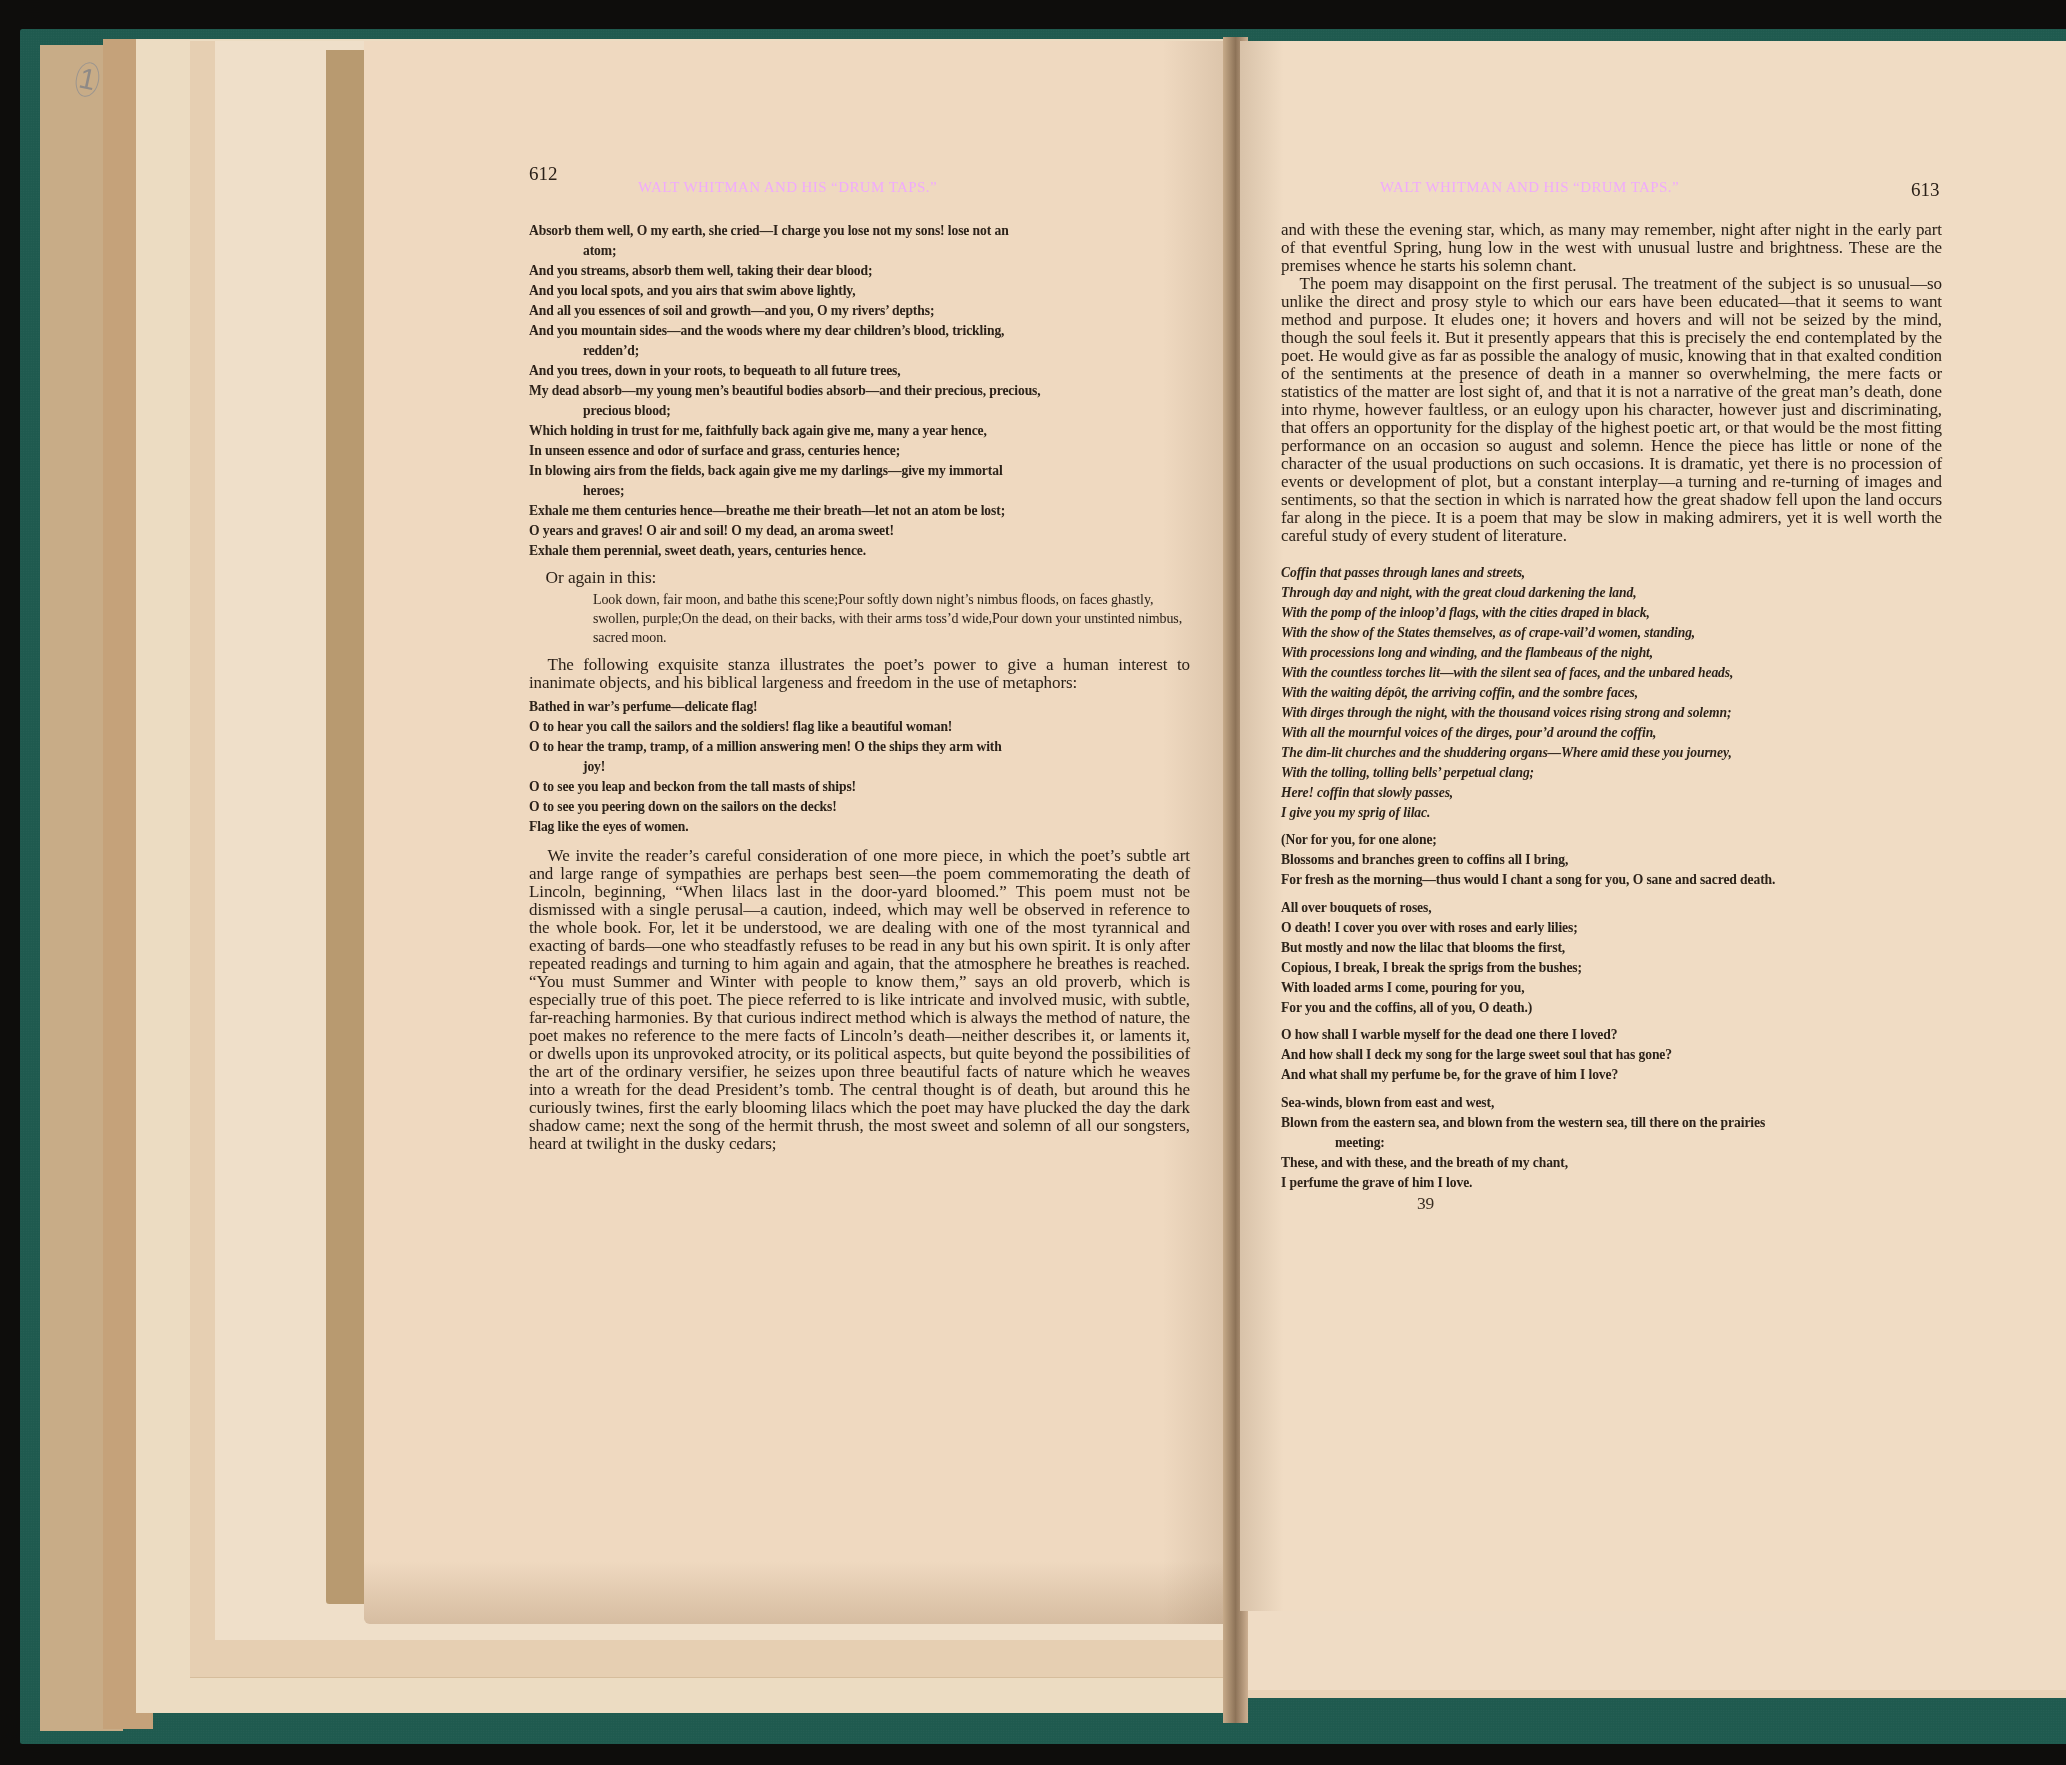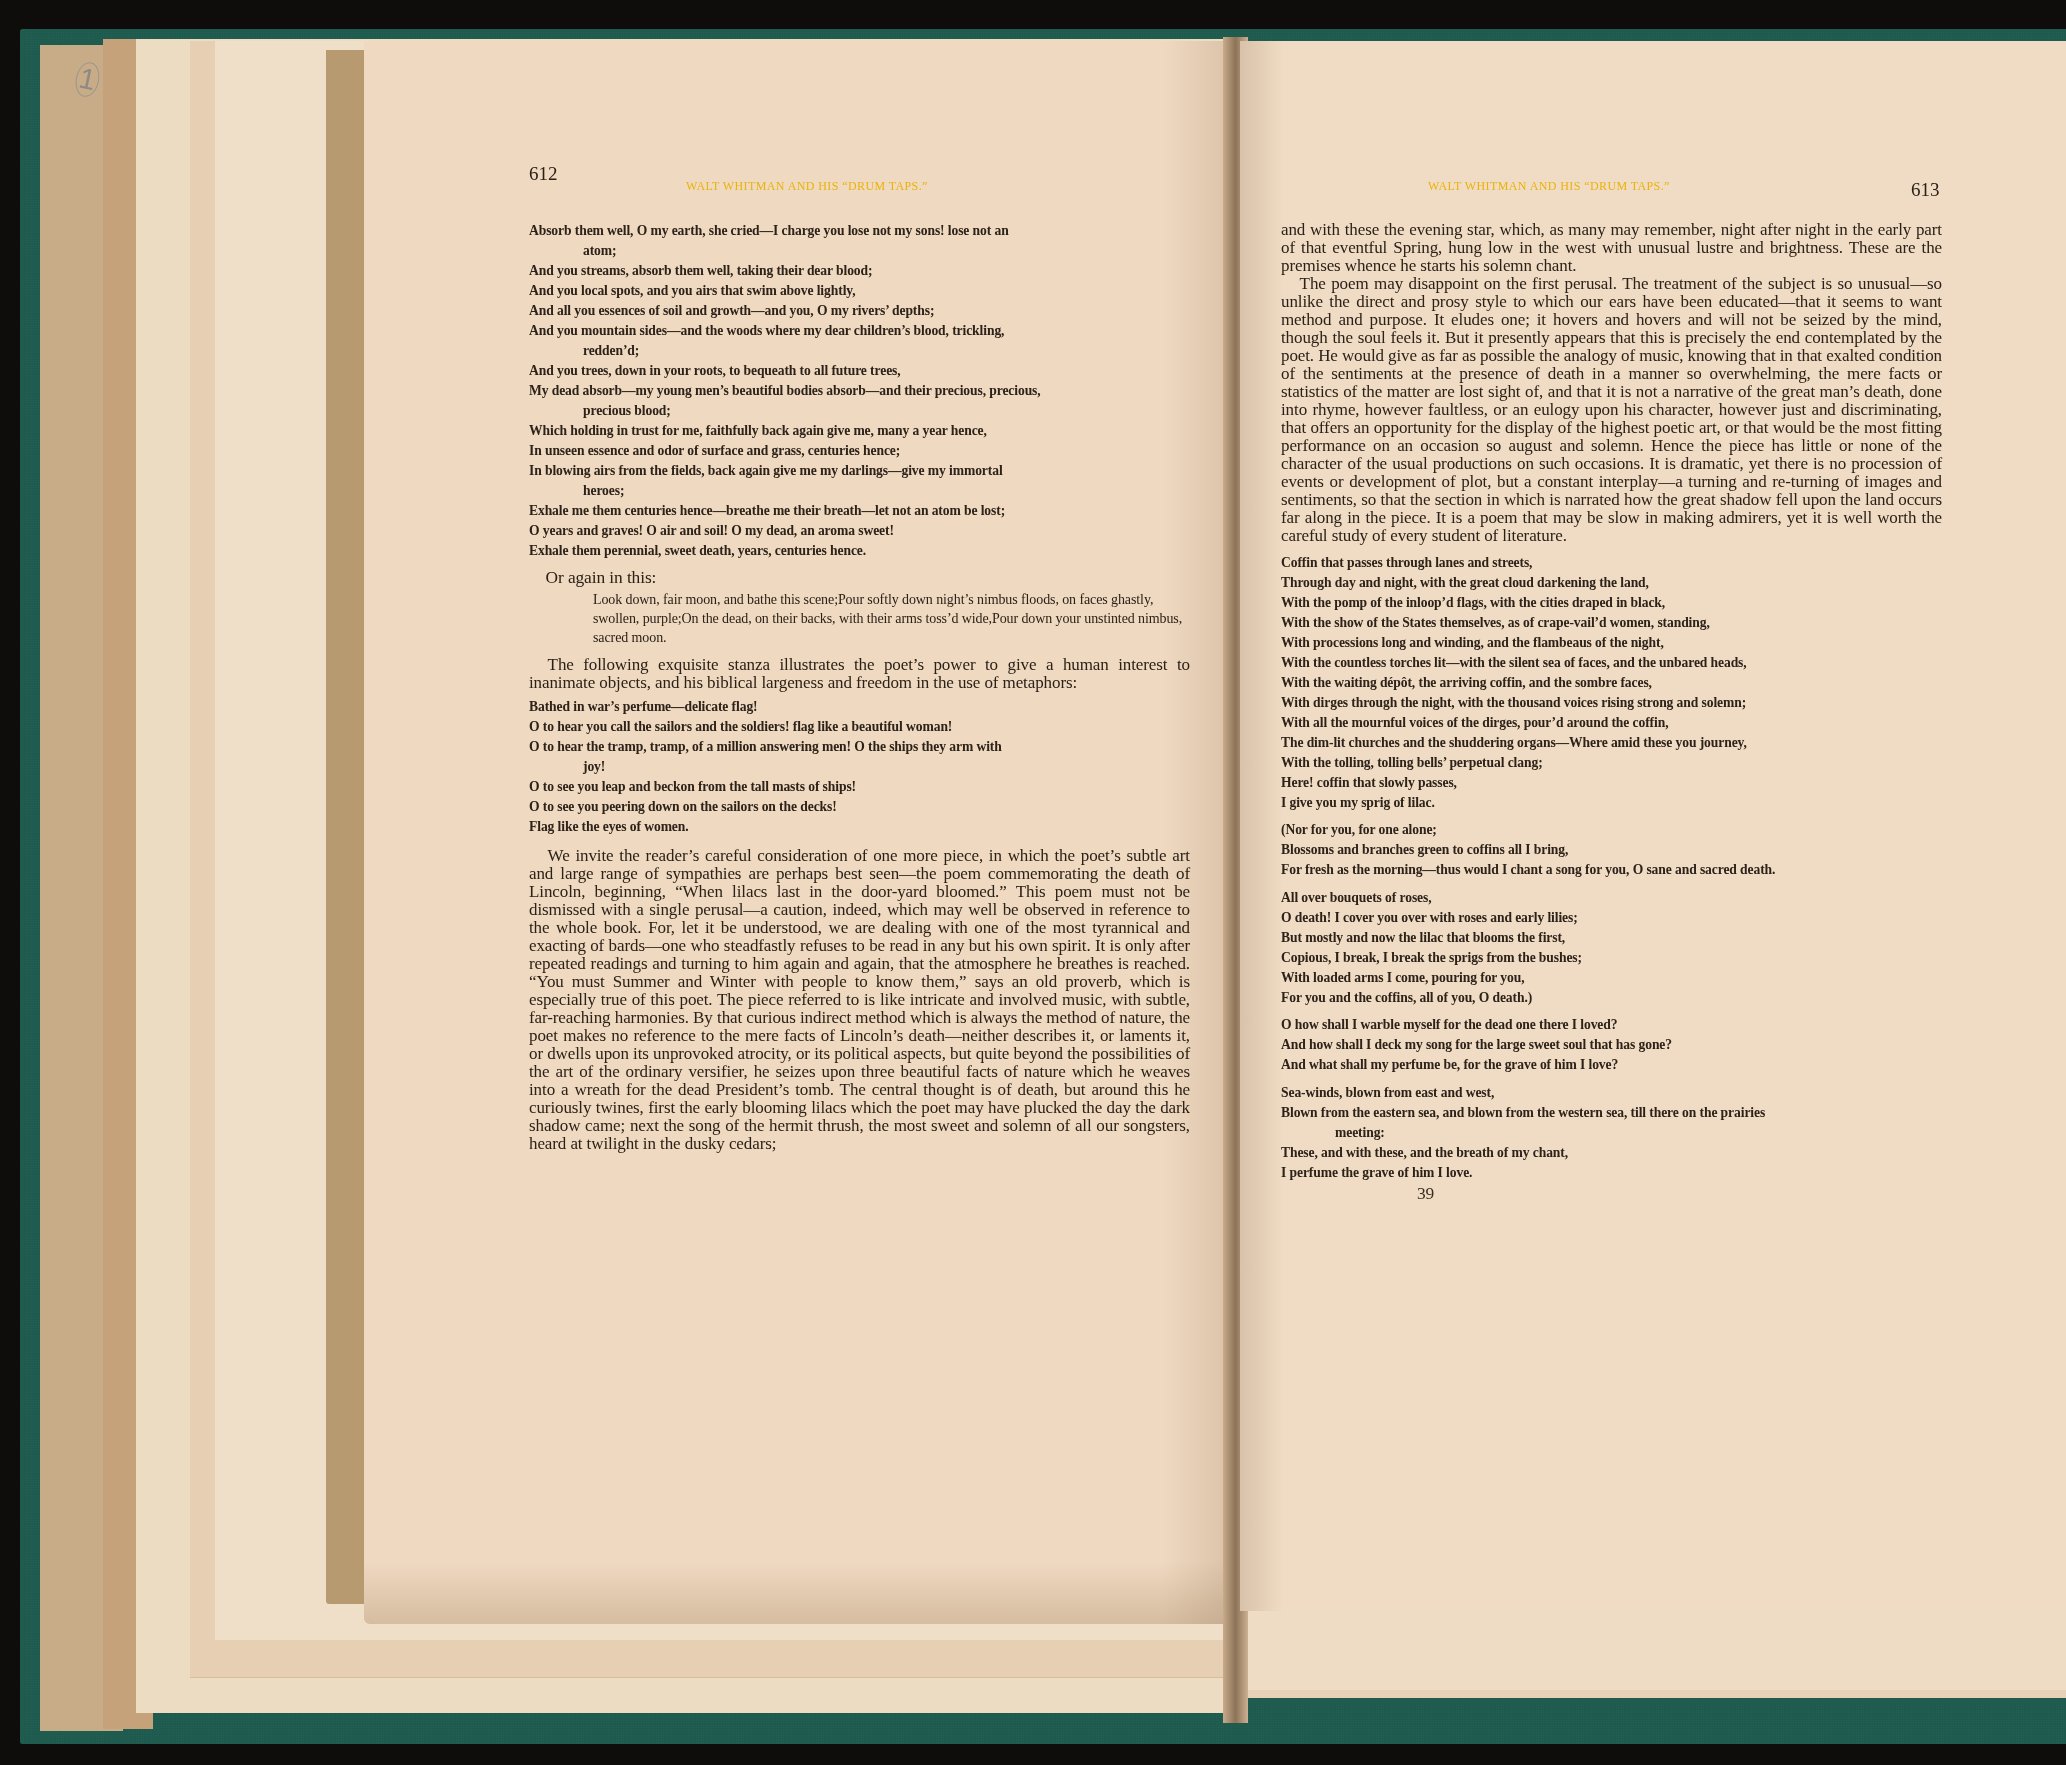--- a/index.html
+++ b/index.html
@@ -37,21 +37,21 @@
     left:1240px; top:41px; width:868px; height:1570px;
     background:#f0dcc4;
     background-image: linear-gradient(90deg, rgba(120,90,60,0.2) 0%, rgba(0,0,0,0) 5%);
     border-radius:0 0 4.1px 0;
   }
 
   
   .page-text {
     color:#2a2018; font-size:14.5px; line-height:21px; letter-spacing:-0.1px;
   }
-  .running-head { font-size:12px; letter-spacing:0.4px; color:#eab308;margin-left:48px; }
+  .running-head { font-size:15px; letter-spacing:0.4px; color:#f0abfc; }
   .folio { font-size:19px; color:#2a2018; }
   .verse { font-size:13.6px; line-height:20px; font-weight:bold; color:#2c2219; font-stretch:condensed; }
   .verse .ln { display:block; padding-left:21.5px; text-indent:-21.5px; }
   .verse .ln.cont { padding-left:54px; text-indent:0; }
   .prose { font-size:17px; line-height:18px; text-align:justify; color:#2b2118; }
   .prose p { margin:0; text-indent:18.6px; }
   .indent-verse { padding-left:64px; font-size:14px; line-height:19px; color:#2b2118; }
   .intro { font-size:17.4px; padding-left:16.5px; margin:5.8px 0 2.5px; color:#2b2118; }
   .stanza-gap { height:7.4px; }
   .sig { font-size:17.4px; color:#3a2e22; }
@@ -121,21 +121,21 @@
 <div class="abs running-head" style="left:1380px;top:179px;">WALT WHITMAN AND HIS “DRUM TAPS.”</div>
 <div class="abs folio" style="left:1911px;top:179px;">613</div>
 
 <div class="abs page-text" style="left:1281px;top:221px;width:661px;">
   <div class="prose">
       <p style="text-indent:0">and with these the evening star, which, as many may remember, night after night in the early part of that eventful Spring, hung low in the west with unusual lustre and brightness.  These are the premises whence he starts his solemn chant.</p>
     </div>
   <div class="prose">
       <p>The poem may disappoint on the first perusal.  The treatment of the subject is so unusual—so unlike the direct and prosy style to which our ears have been educated—that it seems to want method and purpose.  It eludes one; it hovers and hovers and will not be seized by the mind, though the soul feels it.  But it presently appears that this is precisely the end contemplated by the poet.  He would give as far as possible the analogy of music, knowing that in that exalted condition of the sentiments at the presence of death in a manner so overwhelming, the mere facts or statistics of the matter are lost sight of, and that it is not a narrative of the great man’s death, done into rhyme, however faultless, or an eulogy upon his character, however just and discriminating, that offers an opportunity for the display of the highest poetic art, or that would be the most fitting performance on an occasion so august and solemn.  Hence the piece has little or none of the character of the usual productions on such occasions.  It is dramatic, yet there is no procession of events or development of plot, but a constant interplay—a turning and re-turning of images and sentiments, so that the section in which is narrated how the great shadow fell upon the land occurs far along in the piece.  It is a poem that may be slow in making admirers, yet it is well worth the careful study of every student of literature.</p>
     </div>
-  <div class="verse" id="rv1" style="margin-top:8px;">
+  <div class="verse" id="rv1" style="margin-top:18px;font-style:italic;">
       <span class="ln">Coffin that passes through lanes and streets,</span>
       <span class="ln">Through day and night, with the great cloud darkening the land,</span>
       <span class="ln">With the pomp of the inloop’d flags, with the cities draped in black,</span>
       <span class="ln">With the show of the States themselves, as of crape-vail’d women, standing,</span>
       <span class="ln">With processions long and winding, and the flambeaus of the night,</span>
       <span class="ln">With the countless torches lit—with the silent sea of faces, and the unbared heads,</span>
       <span class="ln">With the waiting dépôt, the arriving coffin, and the sombre faces,</span>
       <span class="ln">With dirges through the night, with the thousand voices rising strong and solemn;</span>
       <span class="ln">With all the mournful voices of the dirges, pour’d around the coffin,</span>
       <span class="ln">The dim-lit churches and the shuddering organs—Where amid these you journey,</span>

